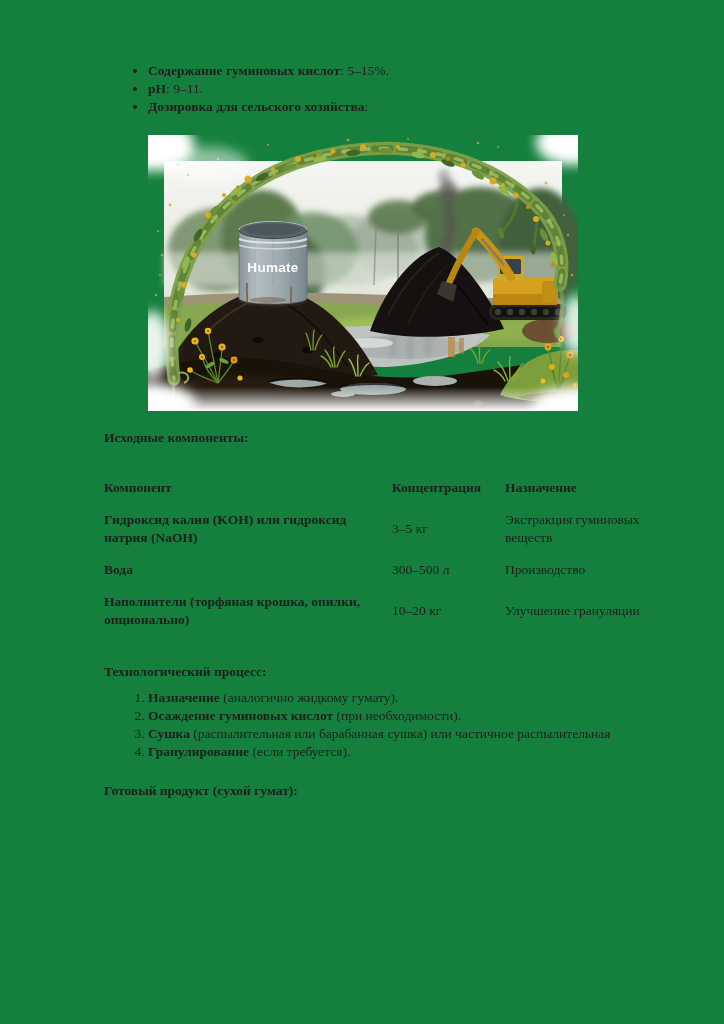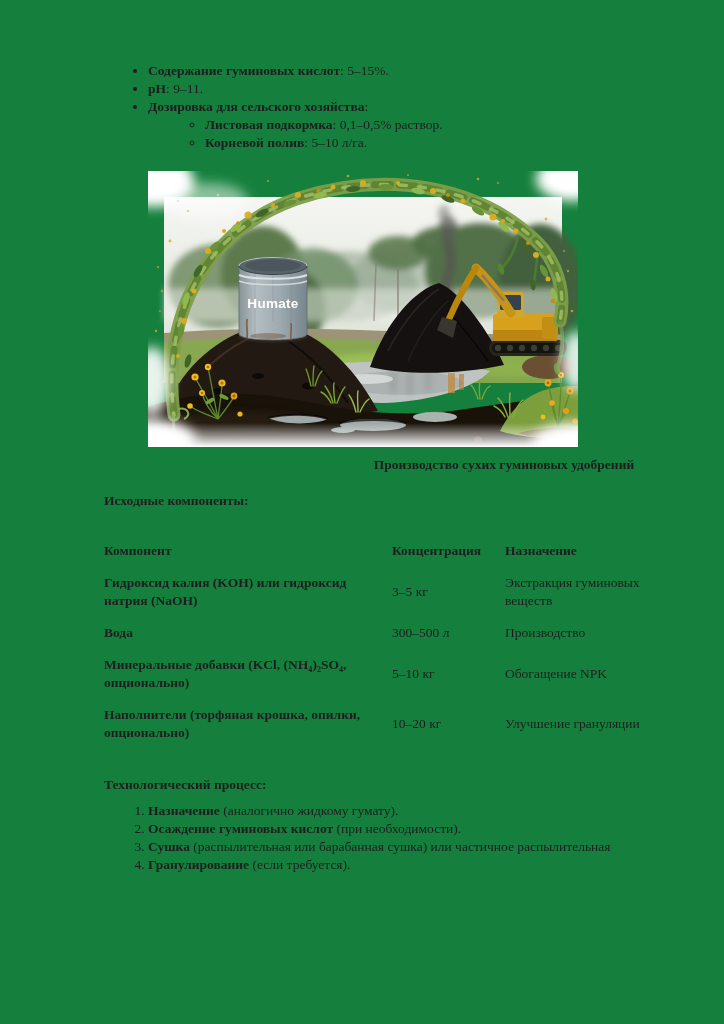--- a/index.html
+++ b/index.html
@@ -44,24 +44,20 @@
 </head>
 <body>
 
 <div class="page">
   <div class="content">
 
     <ul class="specs">
       <li><b>Содержание гуминовых кислот</b><span>: 5–15%.</span></li>
       <li><b>pH</b><span>: 9–11.</span></li>
       <li><b>Дозировка для сельского хозяйства</b><span>:</span>
-        <ul class="subspecs">
-          <li><b>Листовая подкормка</b><span>: 0,1–0,5% раствор.</span></li>
-          <li><b>Корневой полив</b><span>: 5–10 л/га.</span></li>
-        </ul>
       </li>
     </ul>
 
     <div class="figure">
       <svg viewBox="0 0 430 276" width="430" height="276">
         <defs>
           <linearGradient id="sky" x1="0" y1="0" x2="0" y2="1">
             <stop offset="0" stop-color="#f5f6f2"></stop>
               <stop offset="1" stop-color="#dfe3d8"></stop>
           </linearGradient>
@@ -390,21 +386,20 @@
             <ellipse cx="2" cy="270" rx="46" ry="22"></ellipse>
               <ellipse cx="428" cy="272" rx="44" ry="20"></ellipse>
             <ellipse cx="4" cy="210" rx="18" ry="34" opacity=".9"></ellipse>
               <ellipse cx="428" cy="190" rx="14" ry="30" opacity=".85"></ellipse>
             <ellipse cx="60" cy="30" rx="40" ry="18" opacity=".5"></ellipse>
           </g>
         </g>
       </svg>
     </div>
 
-    <div class="caption">Производство сухих гуминовых удобрений</div>
 
     <div class="heading h-components">Исходные компоненты:</div>
 
     <table class="components">
       <colgroup>
           <col class="c1">
           <col class="c2">
           <col class="c3">
         </colgroup>
       <thead>
@@ -419,36 +414,32 @@
           <td class="c1cell bold">Гидроксид калия (KOH) или гидроксид натрия (NaOH)</td>
           <td class="c2cell">3–5 кг</td>
           <td>Экстракция гуминовых веществ</td>
         </tr>
         <tr>
           <td class="c1cell bold">Вода</td>
           <td class="c2cell">300–500 л</td>
           <td>Производство</td>
         </tr>
         <tr>
-          <td class="c1cell bold">Минеральные добавки (KCl, (NH₄)₂SO₄, опционально)</td>
-          <td class="c2cell">5–10 кг</td>
-          <td>Обогащение NPK</td>
-        </tr>
-        <tr>
           <td class="c1cell bold">Наполнители (торфяная крошка, опилки, опционально)</td>
           <td class="c2cell">10–20 кг</td>
           <td>Улучшение грануляции</td>
         </tr>
       </tbody>
     </table>
 
     <div class="heading h-process">Технологический процесс:</div>
 
     <ol class="process">
       <li><b>Назначение</b><span> (аналогично жидкому гумату).</span></li>
       <li><b>Осаждение гуминовых кислот</b><span> (при необходимости).</span></li>
       <li><b>Сушка</b><span> (распылительная или барабанная сушка) или частичное распылительная</span></li>
       <li><b>Гранулирование</b><span> (если требуется).</span></li>
     </ol>
 
+    <div class="heading h-product">Готовый продукт (сухой гумат):</div>
 
   </div>
 </div>
 
 </body></html>

